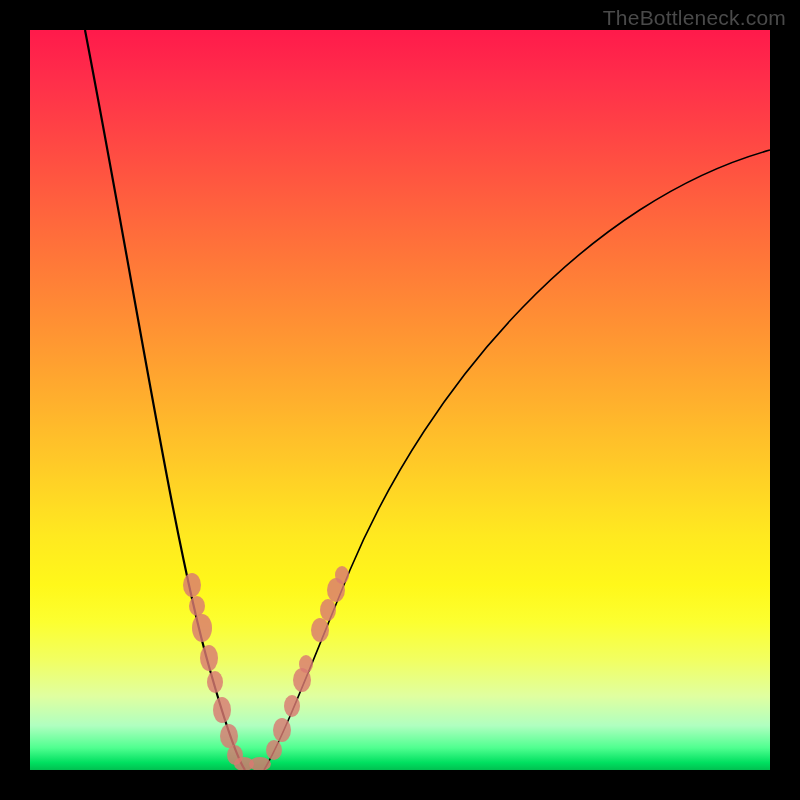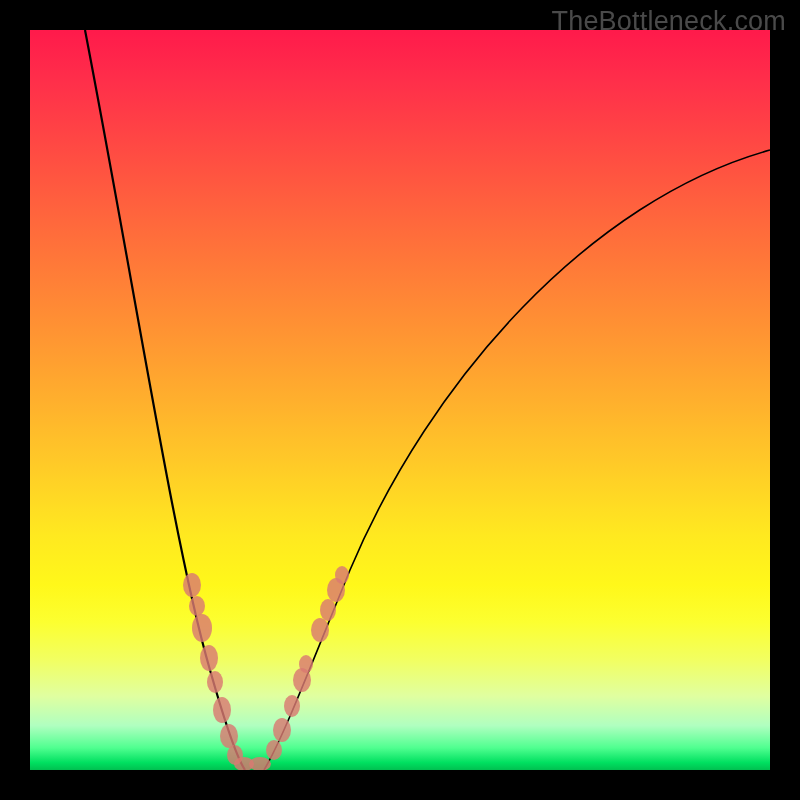--- a/index.html
+++ b/index.html
@@ -45,21 +45,21 @@
       #50ff90 97%,
       #00e060 99%,
       #00c050 100%
     );
   }
   .watermark {
     position: absolute;
     top: 6px;
     right: 14px;
     color: #4a4a4a;
-    font-size: 27px;
+    font-size: 21px;
     font-weight: 500;
     letter-spacing: 0.2px;
     user-select: none;
   }
   svg.curves {
     position: absolute;
     inset: 0;
   }
   .marker {
     fill: #d97a72;

